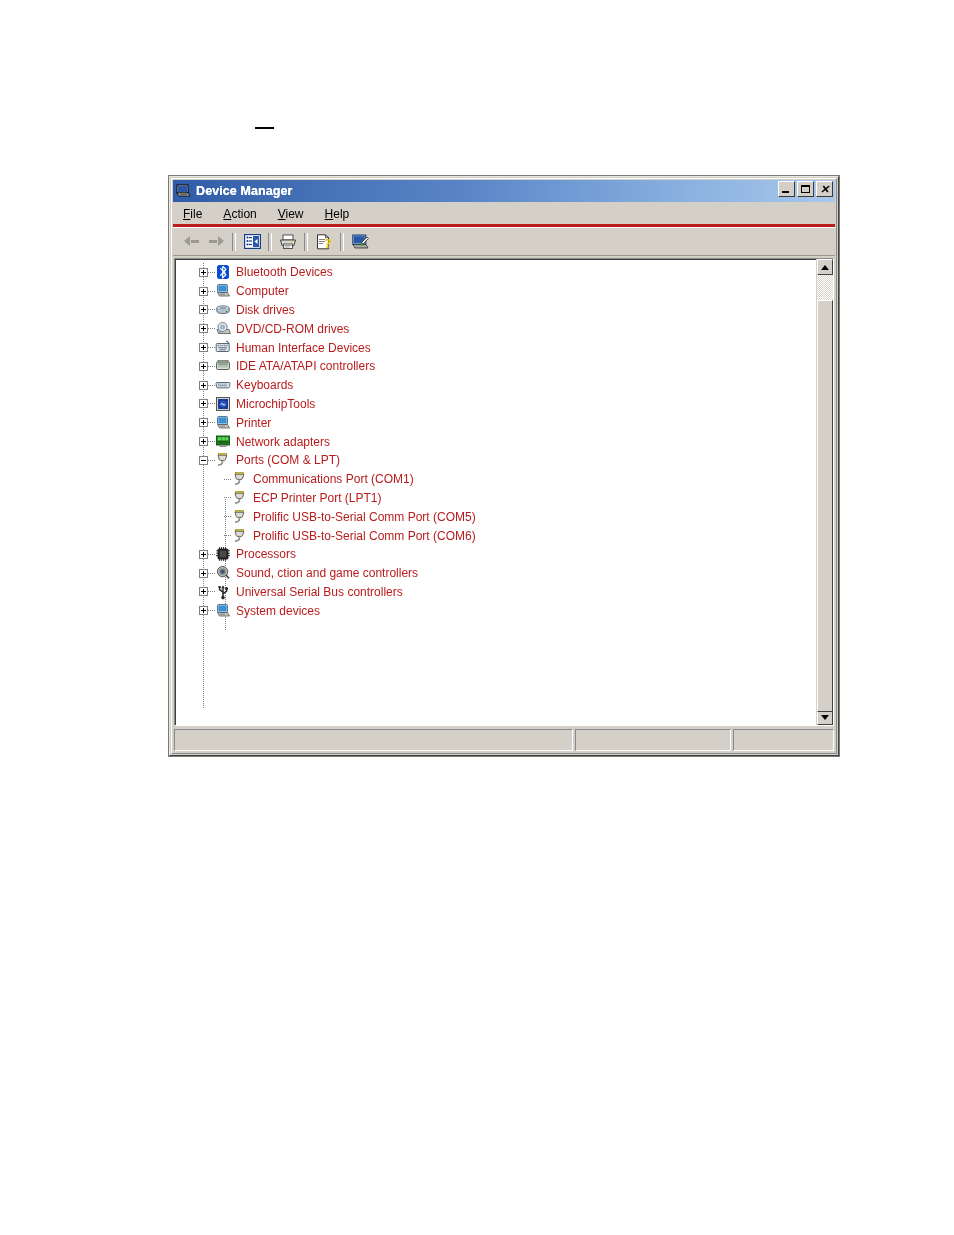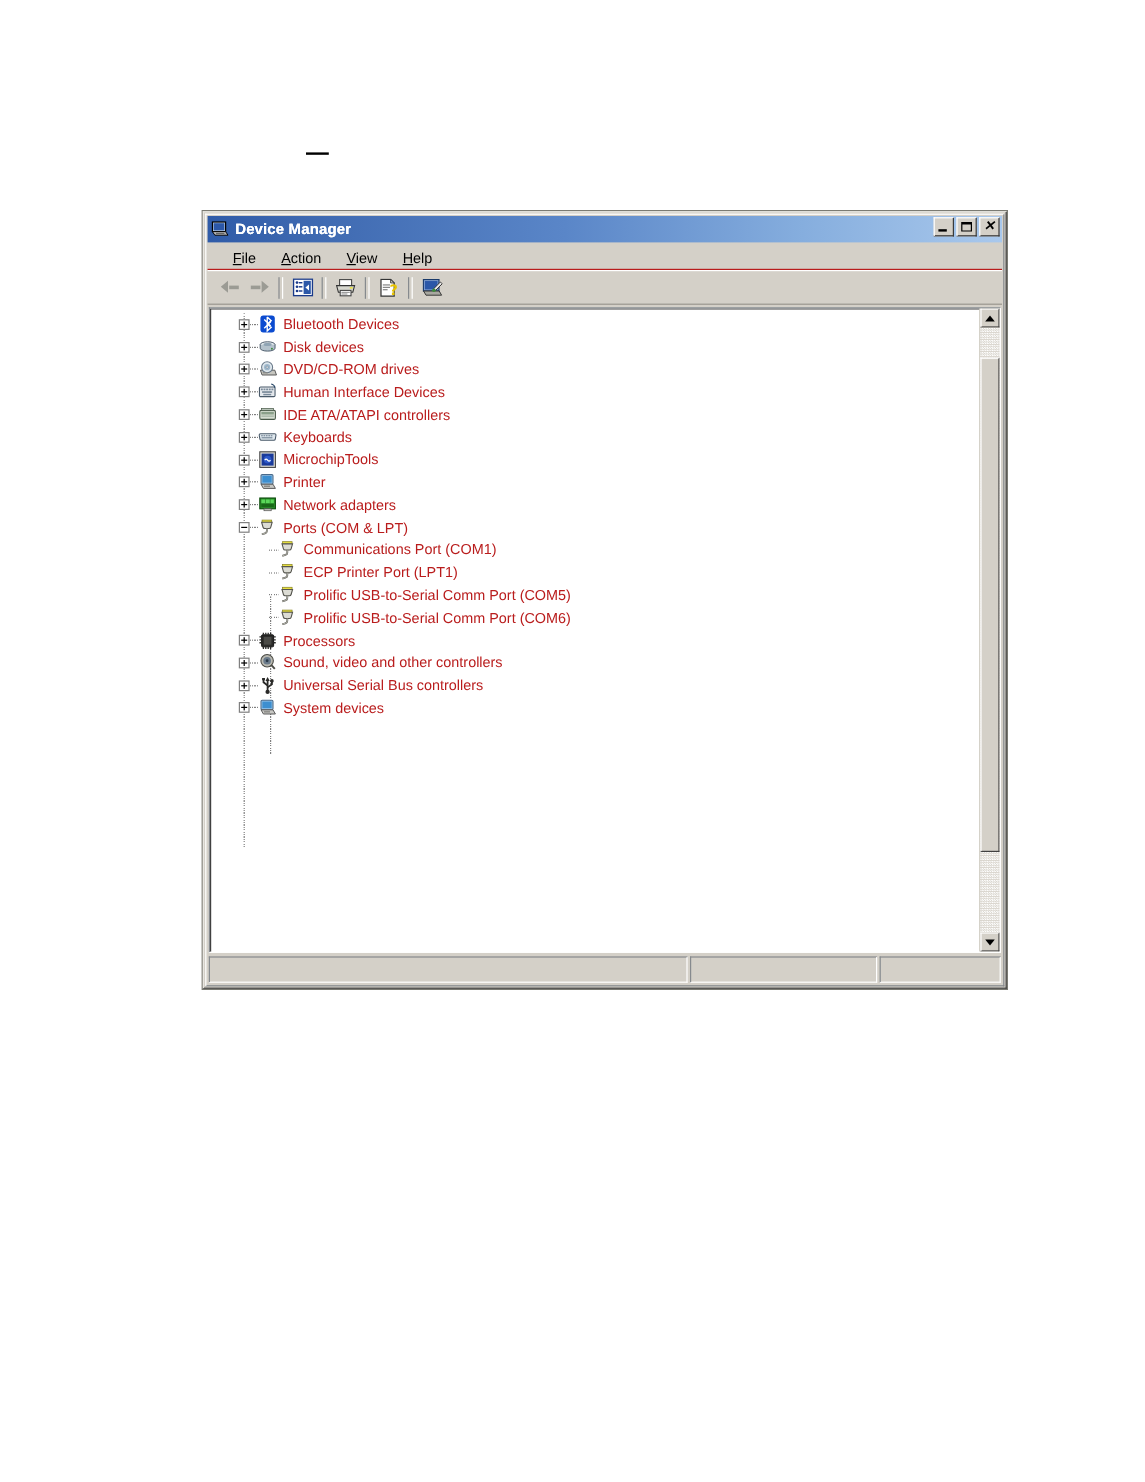--- a/index.html
+++ b/index.html
@@ -8,21 +8,21 @@
     font-family:"Liberation Sans", sans-serif;
     -webkit-font-smoothing:none;
   }
   .page{position:relative;width:954px;height:1235px;overflow:hidden;}
 
   
   .dash-mark{position:absolute;left:255px;top:127px;width:19px;height:2px;background:#000;}
 
   
   .window{
-    position:absolute;left:169px;top:176px;width:670px;height:648px;
+    position:absolute;left:169px;top:176px;width:670px;height:580px;
     background:#d4d0c8;
     border:1px solid #e8e6e1;
     border-right-color:#404040;border-bottom-color:#404040;
     box-shadow:0 0 0 1px #7b7b73;
     box-sizing:border-box;
   }
   .win-inner{
     position:absolute;inset:1px;
     border:1px solid #ffffff;border-right-color:#868a8e;border-bottom-color:#868a8e;
     box-sizing:border-box;
@@ -50,22 +50,22 @@
     display:flex;align-items:center;justify-content:center;
   }
   .win-btn .g{position:absolute;}
   .gmin{width:7px;height:2px;background:#000;bottom:3px;left:3px;}
   .gmax{width:9px;height:8px;border:1px solid #000;border-top-width:2px;box-sizing:border-box;}
   .gcls{font-size:11px;font-weight:bold;line-height:1;color:#000;font-family:"Liberation Sans",sans-serif;}
 
   
   .menubar{
     flex:0 0 21px;height:21px;margin:1px 1px 0 1px;
-    background:#d4d0c8;display:flex;align-items:flex-end;padding-left:12px;
-    border-bottom:1px solid #b91c1c;
+    background:#d4d0c8;display:flex;align-items:center;padding-left:1px;
+    border-bottom:3px solid #b91c1c;
   }
   .menu-item{
     font-size:12px;color:#000;padding:2px 9px;margin-right:3px;white-space:nowrap;cursor:default;
   }
   .menu-item u{text-decoration:underline;}
 
   
   .toolbar{
     flex:0 0 27px;height:27px;margin:0 1px;
     background:#d4d0c8;display:flex;align-items:center;padding-left:7px;gap:0;
@@ -281,27 +281,41 @@
                 </svg>
               </span>
               <span class="label">Bluetooth Devices</span>
             </div>
             <div class="row">
               <span class="indent" style="width: 24px;"></span>
               <span class="exp plus"></span>
               <span class="conn"></span>
               <span class="ico">
                 <svg width="16" height="16" viewBox="0 0 16 16">
+                  <rect x="2.5" y="1.5" width="10" height="8" rx="1" fill="#9ec8ea" stroke="#4a6a8a" stroke-width="0.9"></rect>
+                  <rect x="3.6" y="2.6" width="7.8" height="5.6" fill="#3d8fd0"></rect>
+                  <path d="M2.5 9.5 h10 l2 3.5 h-10 Z" fill="#c8c8c4" stroke="#555" stroke-width="0.8"></path>
+                  <rect x="5" y="10.6" width="5" height="1.2" fill="#8a8a86"></rect>
+                </svg>
+              </span>
+              <span class="label">Computer</span>
+            </div>
+            <div class="row">
+              <span class="indent" style="width: 24px;"></span>
+              <span class="exp plus"></span>
+              <span class="conn"></span>
+              <span class="ico">
+                <svg width="16" height="16" viewBox="0 0 16 16">
                   <ellipse cx="8" cy="6.2" rx="6.2" ry="2.4" fill="#dfe6ea" stroke="#4a5a6a" stroke-width="0.8"></ellipse>
                   <path d="M1.8 6.2 v3 a6.2 2.4 0 0 0 12.4 0 v-3" fill="#b4c2cc" stroke="#4a5a6a" stroke-width="0.8"></path>
                   <ellipse cx="8" cy="6" rx="3.4" ry="1.3" fill="#8fa4b4"></ellipse>
                   <circle cx="11.6" cy="9.6" r="0.8" fill="#3a8a3a"></circle>
                 </svg>
               </span>
-              <span class="label">Disk devices</span>
+              <span class="label">Disk drives</span>
             </div>
             <div class="row">
               <span class="indent" style="width: 24px;"></span>
               <span class="exp plus"></span>
               <span class="conn"></span>
               <span class="ico">
                 <svg width="16" height="16" viewBox="0 0 16 16">
                   <path d="M2 8.5 h12 l1.4 4 h-12 Z" fill="#c6c6c0" stroke="#555" stroke-width="0.8"></path>
                   <circle cx="7.6" cy="6" r="4.6" fill="#dfe8ee" stroke="#6a7a8a" stroke-width="0.9"></circle>
                   <circle cx="7.6" cy="6" r="2.6" fill="#9fb8cc"></circle>
@@ -504,21 +518,21 @@
               <span class="exp plus"></span>
               <span class="conn"></span>
               <span class="ico">
                 <svg width="16" height="16" viewBox="0 0 16 16">
                   <circle cx="7.6" cy="6.6" r="5.2" fill="#b8b8b0" stroke="#4a4a44" stroke-width="0.9"></circle>
                   <circle cx="7.6" cy="6.6" r="3.2" fill="#6a7a8a"></circle>
                   <circle cx="7.6" cy="6.6" r="1.2" fill="#2a3a4a"></circle>
                   <path d="M11 10 l3 3.4" stroke="#4a4a44" stroke-width="1.6"></path>
                 </svg>
               </span>
-              <span class="label">Sound, video and other controllers</span>
+              <span class="label">Sound, ction and game controllers</span>
             </div>
             <div class="row">
               <span class="indent" style="width: 24px;"></span>
               <span class="exp plus"></span>
               <span class="conn"></span>
               <span class="ico">
                 <svg width="16" height="16" viewBox="0 0 16 16">
                   <g stroke="#2a2a28" stroke-width="1.5" fill="none">
                     <path d="M8 13.2 V4.2"></path>
                     <path d="M8 8.2 L4.6 5.6 V3.6"></path>

